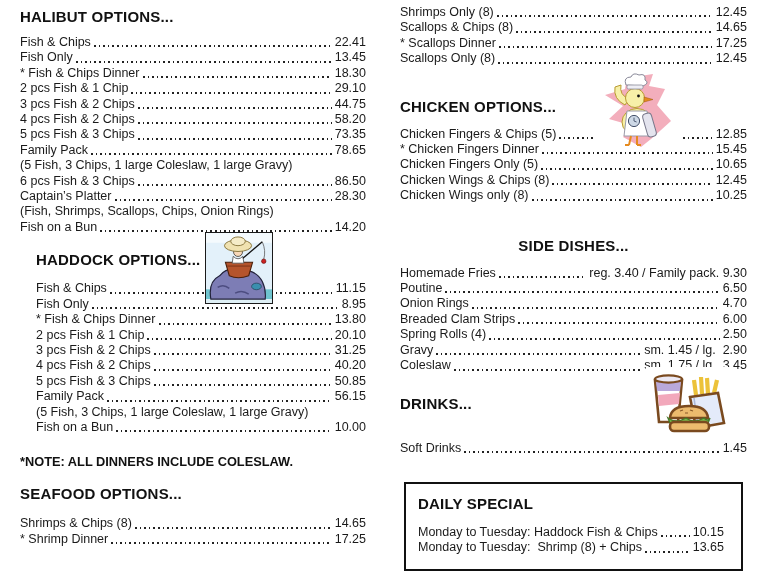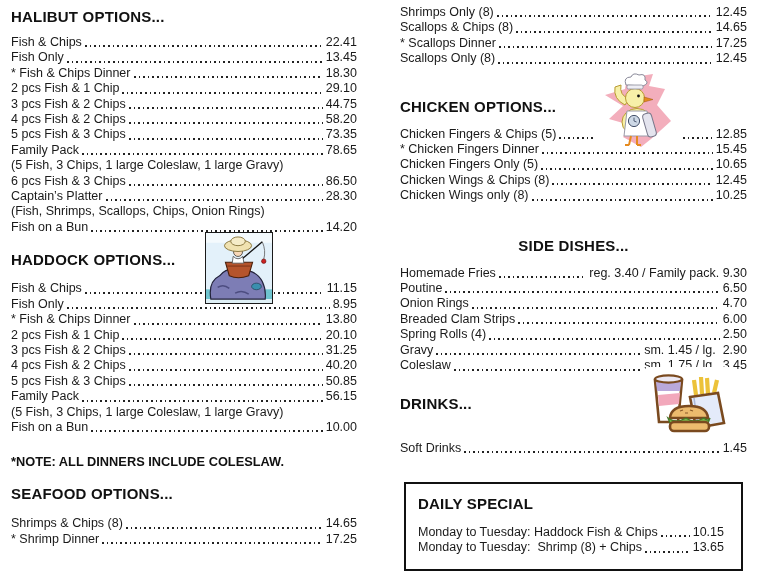--- a/index.html
+++ b/index.html
@@ -6,21 +6,21 @@
   .page {
     position: relative;
     width: 765px;
     height: 573px;
     background: #ffffff;
     overflow: hidden;
     font-family: "Liberation Sans", sans-serif;
     color: #1a1a1a;
   }
   .col { position: absolute; }
-  .col-left  { left: 11px;   top: 7px; width: 346px; }
+  .col-left  { left: 20px;   top: 7px; width: 346px; }
   .col-right { left: 400px; top: 5px; width: 347px; }
 
   .sec-title {
     font-size: 15px;
     font-weight: bold;
     line-height: 19px;
     letter-spacing: 0.2px;
     color: #111;
   }
   .row {
@@ -36,21 +36,21 @@
     height: 2px;
     align-self: flex-end;
     margin: 0 3px 3px 3px;
     background-image: repeating-linear-gradient(to right, #222 0px, #222 1.6px, transparent 1.6px, transparent 4.6px);
   }
   .row .price { flex: none; }
   .row.note-row { display: block; }
 
   
   #sec-halibut .sec-title { margin-bottom: 9px; }
-  #sec-haddock { margin-top: 15px; }
+  #sec-haddock { margin-top: 15px; margin-left: 16px; }
   #sec-haddock .sec-title { margin-bottom: 12px; }
   .note-line {
     margin-top: 19px;
     font-size: 12.8px;
     font-weight: bold;
     line-height: 15px;
     color: #111;
   }
   #sec-seafood { margin-top: 15px; }
   #sec-seafood .sec-title { margin-bottom: 13px; }

